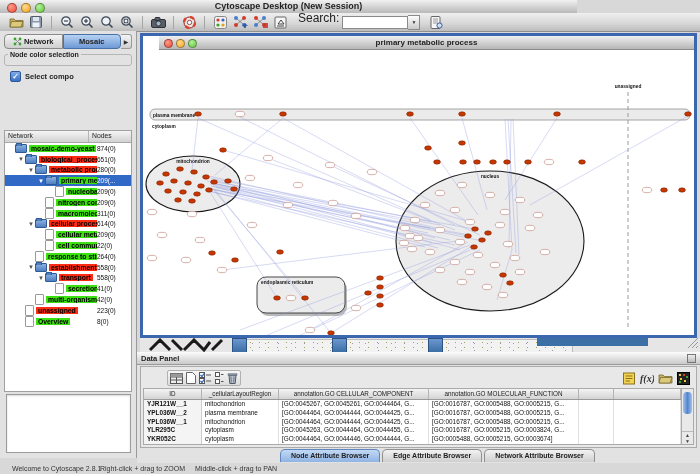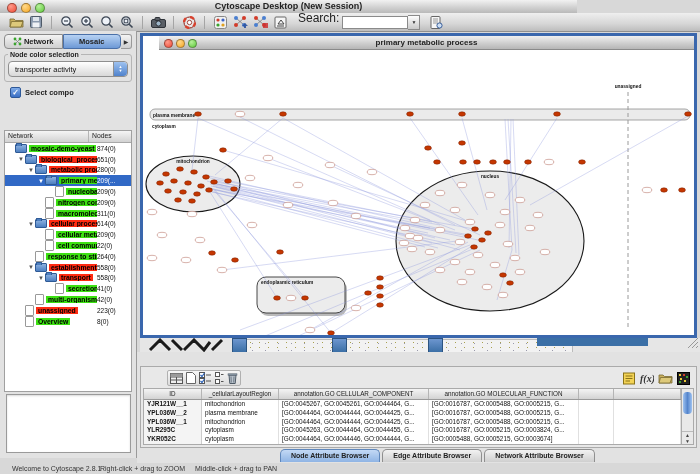--- a/index.html
+++ b/index.html
@@ -242,27 +242,20 @@
           </svg>
         <span>Network</span>
       </div>
       <div class="cp-tab selected">
         <span>Mosaic</span>
       </div>
       <div class="cp-tab-arrow">▶</div>
     </div>
     <fieldset class="color-group">
       <legend>Node color selection</legend>
-      <div class="combo">
-        <span class="combo-text">transporter activity</span>
-        <span class="combo-btn">
-            <span>▲</span>
-            <span>▼</span>
-          </span>
-      </div>
     </fieldset>
     <div class="checkbox-row">
       <span class="checkbox">✓</span>
       <span class="checkbox-label">Select compo</span>
     </div>
     <div class="tree-wrap">
       <div class="tree-header">
         <span class="h-net">Network</span>
         <span class="h-nodes">Nodes</span>
       </div>
@@ -577,20 +570,24 @@
     <div class="bsq" style="left:288px;"></div>
     <div class="bluebar"></div>
     <svg class="grow" width="10" height="10">
         <line x1="0" y1="10" x2="10" y2="0" stroke="#999" stroke-width="1"></line>
         <line x1="4" y1="10" x2="10" y2="4" stroke="#999" stroke-width="1"></line>
         <line x1="8" y1="10" x2="10" y2="8" stroke="#999" stroke-width="1"></line>
       </svg>
   </div>
 
   <div class="data-panel">
+    <div class="panel-header">
+      <span>Data Panel</span>
+      <span class="float-icon"></span>
+    </div>
     <div class="dp-body">
       <div class="dp-toolbar">
         <span style="width:4px"></span>
         <div class="dp-group">
           <svg width="13" height="11">
               <rect x="0.5" y="0.5" width="12" height="10" fill="#eee" stroke="#555"></rect>
               <line x1="0.5" y1="4" x2="12.5" y2="4" stroke="#555"></line>
               <line x1="0.5" y1="7" x2="12.5" y2="7" stroke="#555"></line>
               <line x1="6.5" y1="0.5" x2="6.5" y2="10.5" stroke="#555"></line>
               <rect x="0.5" y="0.5" width="12" height="3.5" fill="#9a9a9a"></rect>

